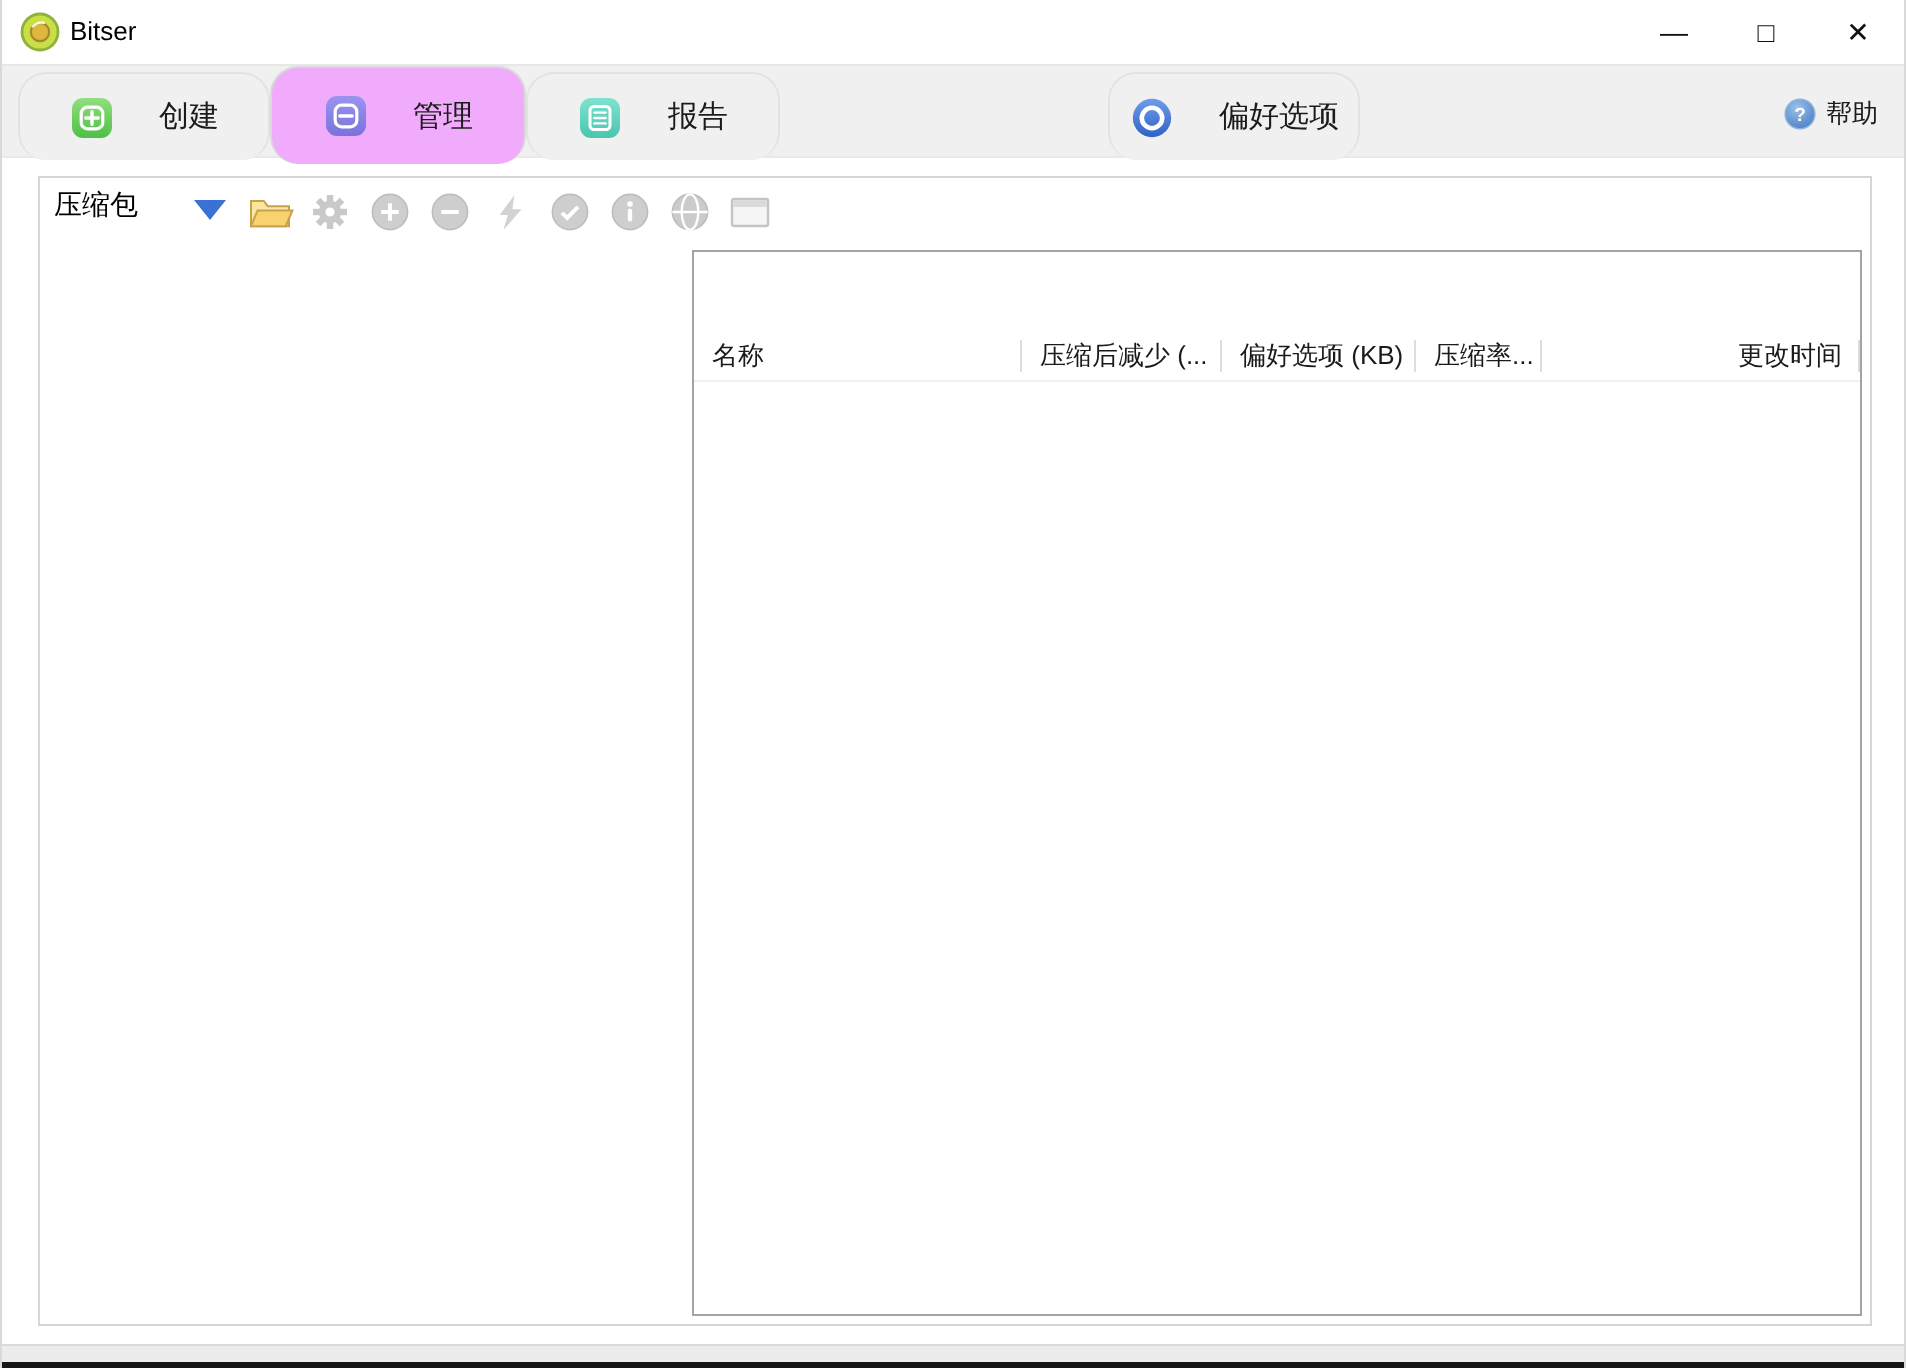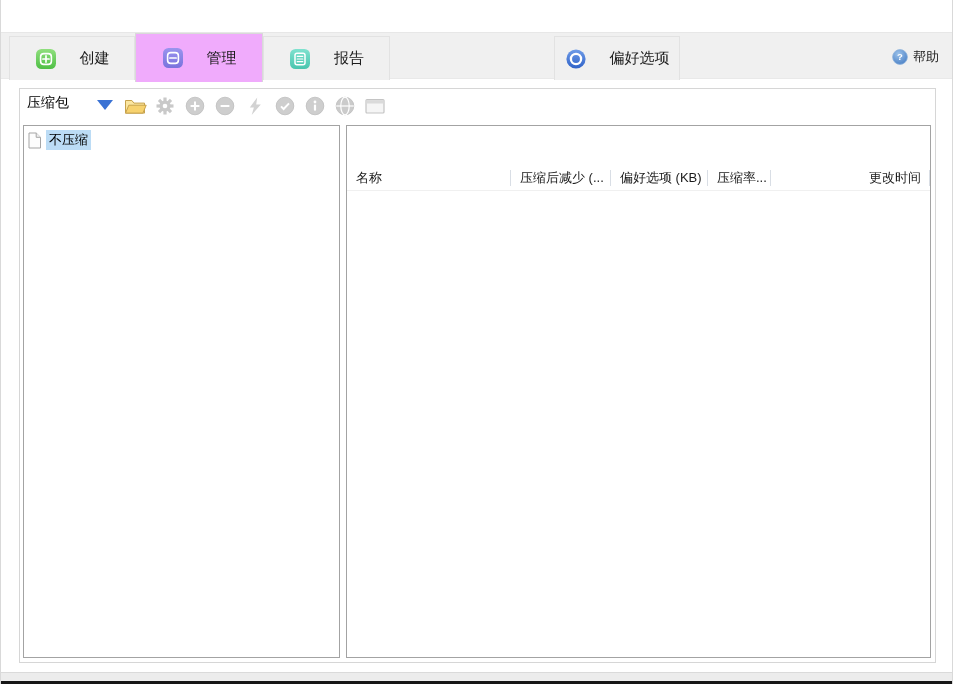--- a/index.html
+++ b/index.html
@@ -17,21 +17,21 @@
   .win-controls { position:absolute; right:0; top:0; height:32px; display:flex; }
   .win-btn { width:46px; height:32px; display:flex; align-items:center; justify-content:center;
              font-size:14px; color:#111; cursor:default; }
 
   
   .tabbar { position:absolute; top:32px; left:0; right:0; height:47px; background:#f0f0f0;
             border-top:1px solid #e7e7e7; border-bottom:1px solid #e9e9e9; }
   .tab { position:absolute; top:3px; height:44px; background:#f0f0f0;
          border-left:1px solid #e2e2e2; border-right:1px solid #e2e2e2; border-top:1px solid #e2e2e2;
          display:flex; align-items:center; justify-content:center; gap:23px;
-         font-size:15px; color:#1c1c1c; cursor:default; }
+         font-size:15px; color:#1c1c1c; cursor:default;border-radius:14px; }
   .tab.active { top:0; height:49px; background:#f0abfc; z-index:3;
                 border-left:1px solid #d9d9d9; border-right:1px solid #d9d9d9; border-top:1px solid #d9d9d9; }
   .tab-create { left:8px;  width:126px; }
   .tab-manage { left:134px; width:128px; }
   .tab-report { left:262px; width:127px; }
   .tab-password { left:389px; width:127px; }
   .tab-preferences { left:540px; width:126px;margin-left:13px; }
   .help-btn { position:absolute; right:13px; top:0; height:47px; display:flex; align-items:center; gap:5px;
               font-size:13px; color:#1c1c1c; cursor:default; }
 
@@ -66,20 +66,33 @@
   
   .bottom-strip { position:absolute; left:0; right:0; top:672px; height:9px; background:#ececec;
                   border-top:1px solid #dadada; }
   .bottom-edge { position:absolute; left:0; right:0; bottom:0; height:3px; background:#161616; }
 </style>
 </head>
 <body>
 
 <div class="window">
 
+  <div class="titlebar">
+    <svg class="app-logo" viewBox="0 0 20 20">
+      <circle cx="10" cy="10" r="9" fill="#c9df47" stroke="#8fb23a" stroke-width="1.4"></circle>
+      <circle cx="10" cy="10" r="4.6" fill="#dfb63e" stroke="#a9872c" stroke-width="1.1"></circle>
+      <path d="M6.5 7.2 a6 6 0 0 1 5.5 -1.8" fill="none" stroke="#f4fbce" stroke-width="1.2" stroke-linecap="round"></path>
+    </svg>
+    <span class="title-text">Bitser</span>
+    <div class="win-controls">
+      <div class="win-btn">—</div>
+      <div class="win-btn">□</div>
+      <div class="win-btn">✕</div>
+    </div>
+  </div>
 
   <div class="tabbar">
 
     <div class="tab tab-create">
       <svg width="22" height="22" viewBox="0 0 22 22">
         <defs>
             <linearGradient id="gGreen" x1="0" y1="0" x2="0" y2="1">
           <stop offset="0" stop-color="#90df7e"></stop>
               <stop offset="1" stop-color="#4fbf45"></stop>
             </linearGradient>
@@ -224,29 +237,20 @@
       </div>
 
       <div class="tool-btn">
         <svg width="22" height="20" viewBox="0 0 22 20">
           <rect x="2" y="3.5" width="18" height="13.5" rx="1" fill="#f5f5f5" stroke="#c4c4c4" stroke-width="1.2"></rect>
           <rect x="2.6" y="4.1" width="16.8" height="3.4" fill="#dadada"></rect>
         </svg>
       </div>
     </div>
 
-    <div class="panel panel-left">
-      <div class="tree-item">
-        <svg width="15" height="17" viewBox="0 0 15 17">
-          <path d="M2 1 h7.2 l4.3 4.3 V16 H2 z" fill="#fdfdfd" stroke="#a5a5a5" stroke-width="1"></path>
-          <path d="M9.2 1 v4.3 h4.3" fill="#efefef" stroke="#a5a5a5" stroke-width="1"></path>
-        </svg>
-        <span class="tree-label">不压缩</span>
-      </div>
-    </div>
 
     <div class="panel panel-right">
       <div class="thead">
         <div class="th th-name">名称</div>
         <div class="th th-reduced">压缩后减少 (...</div>
         <div class="th th-origsize">偏好选项 (KB)</div>
         <div class="th th-ratio">压缩率...</div>
         <div class="th th-modified">更改时间</div>
       </div>
     </div>

